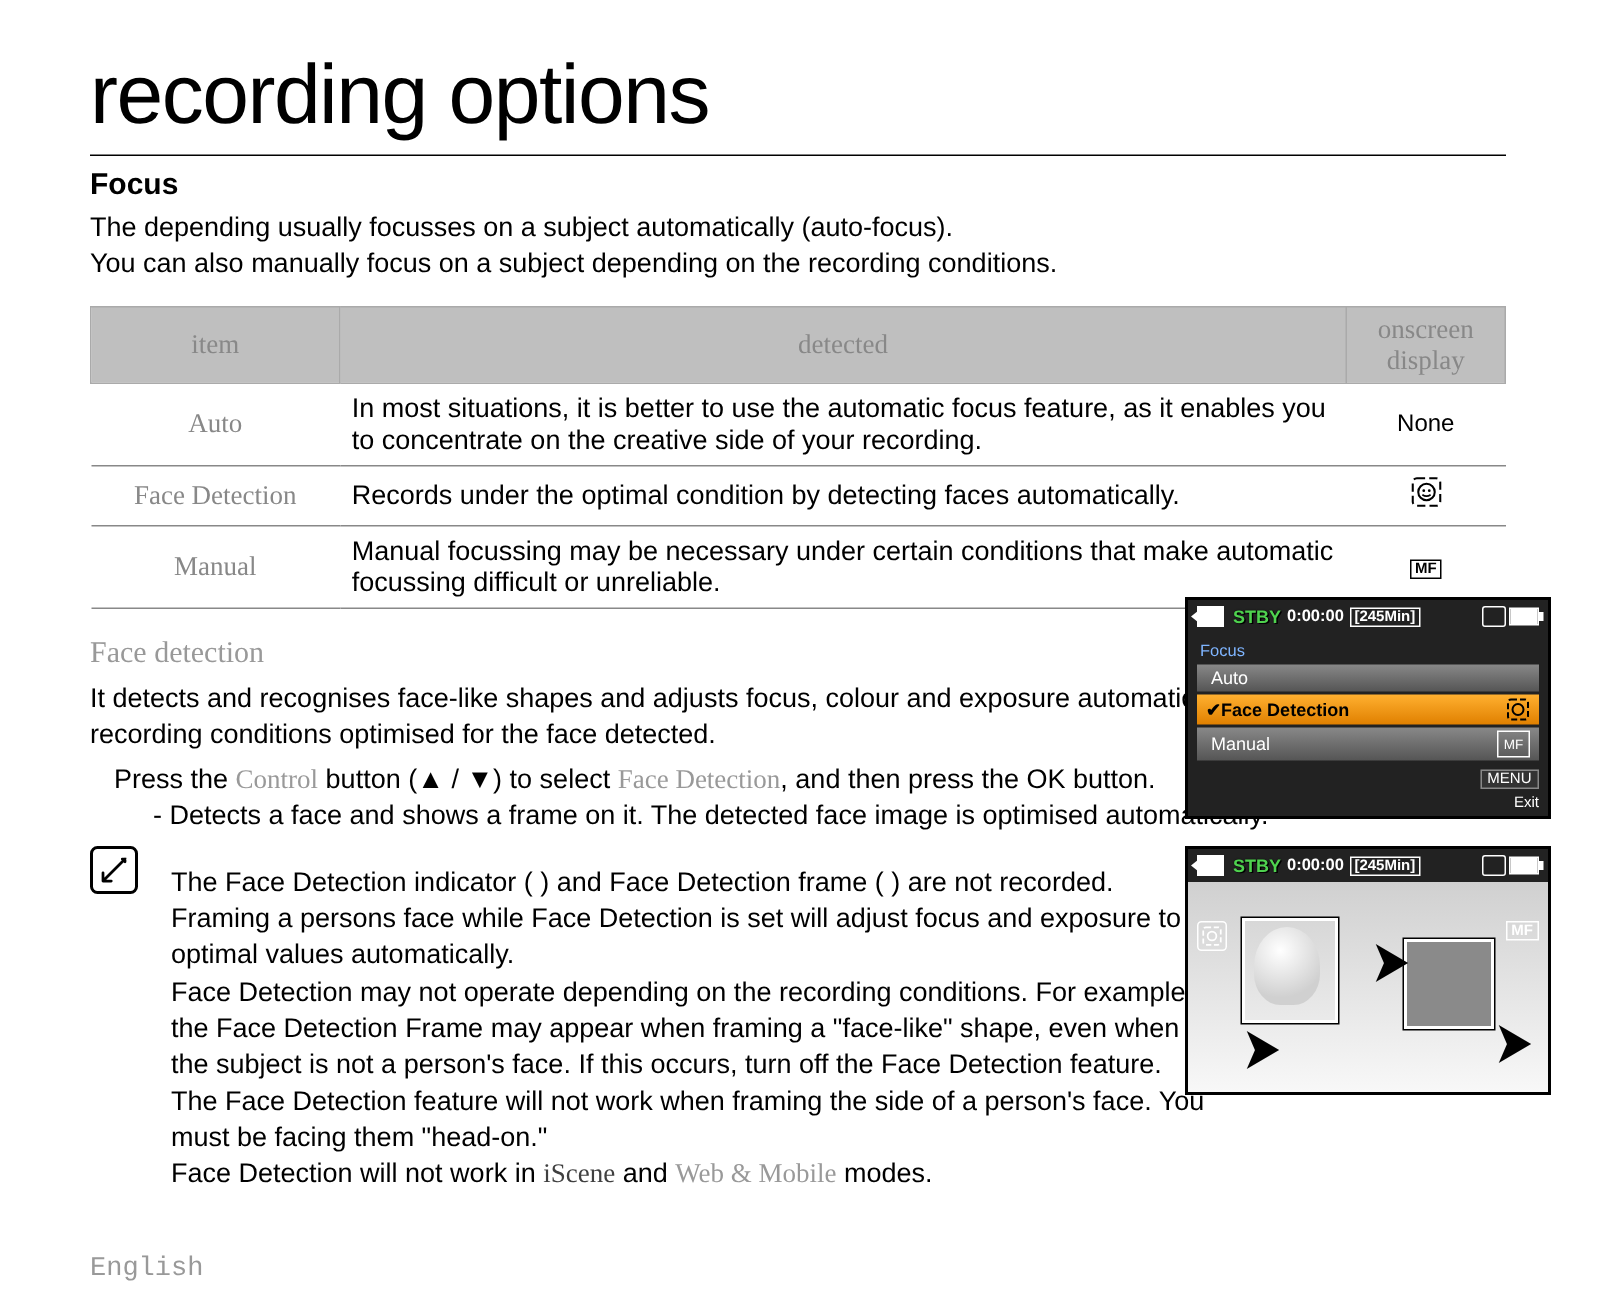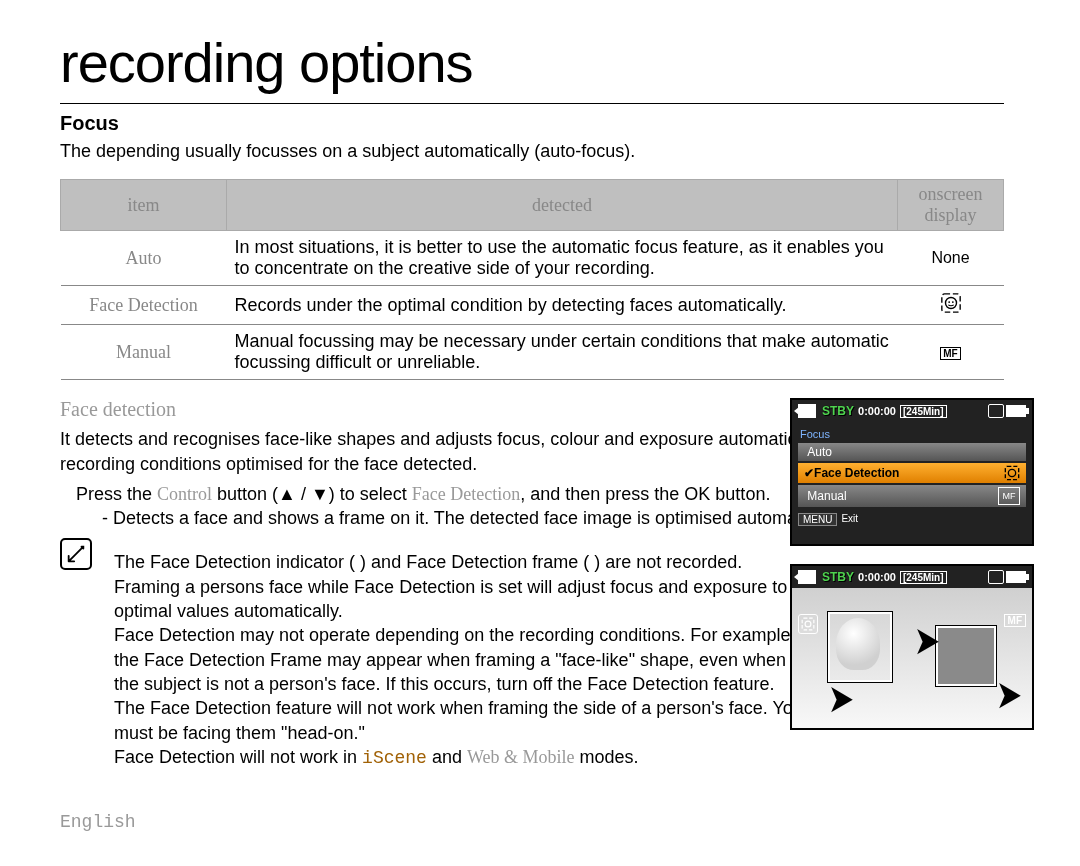--- a/index.html
+++ b/index.html
@@ -150,23 +150,24 @@
     justify-content:space-between;
   }
   .menuitem.sel {
     background: linear-gradient(#ffb030,#e08000);
     color:#000;
     font-weight:bold;
   }
   .menubar {
     margin-top:6px;
     display:flex;
-    align-items:flex-start;
+    align-items:flex-end;
     gap:4px;
     font-size:10px;
+    flex-direction:column;
   }
   .menubar .btn {
     background:#333; border:1px solid #888; padding:0 4px; color:#fff;
   }
   .check { width:14px; font-weight:bold; }
   .osd-icon {
     width:16px;height:16px;display:inline-flex;align-items:center;justify-content:center;
     font-size:14px;
   }
   .lcd2-body {
@@ -217,20 +218,21 @@
 </head>
 <body>
 
 <div class="page">
 
   <div class="title">recording options</div>
   <hr class="titlebar">
 
   <div class="h2">Focus</div>
   <div class="body">The depending usually focusses on a subject automatically (auto-focus).</div>
+  <div class="body">You can also manually focus on a subject depending on the recording conditions.</div>
 
   <table class="options">
     <thead>
       <tr>
         <th>item</th>
         <th>detected</th>
         <th>onscreen display</th>
       </tr>
     </thead>
     <tbody>
@@ -275,21 +277,21 @@
       <svg viewBox="0 0 24 24" width="22" height="22">
           <path d="M4 20 L20 4 M4 20 L4 14 M4 20 L10 20 M18 4 L20 4 L20 6" stroke="#000" stroke-width="2" fill="none" stroke-linecap="round"></path>
         </svg>
     </div>
     <ul class="notebody body" style="max-width:700px">
       <li>The Face Detection indicator (  ) and Face Detection frame (  ) are not recorded.</li>
       <li>Framing a persons face while Face Detection is set will adjust focus and exposure to optimal values automatically.</li>
       <li>Face Detection may not operate depending on the recording conditions. For example, the Face Detection Frame may appear when framing a "face-like" shape, even when the subject is not a person's face. If this occurs, turn off the Face Detection feature.</li>
       <li>The Face Detection feature will not work when framing the side of a person's face. You must be facing them "head-on."</li>
       <li>
-        <span>Face Detection will not work in </span><span style="font-family:Liberation Mono, monospace;color:#a16207">iScene</span><span> and </span><span style="font-family:Georgia,serif;color:#999">Web &amp; Mobile</span><span> modes.</span>
+        <span>Face Detection will not work in </span><span style="font-family:Liberation Serif, serif;color:#404040">iScene</span><span> and </span><span style="font-family:Georgia,serif;color:#999">Web &amp; Mobile</span><span> modes.</span>
       </li>
     </ul>
   </div>
 
   <div class="footer">English</div>
 
   <div class="screenshots">
 
     <div class="lcd">
       <div class="lcd-top">

